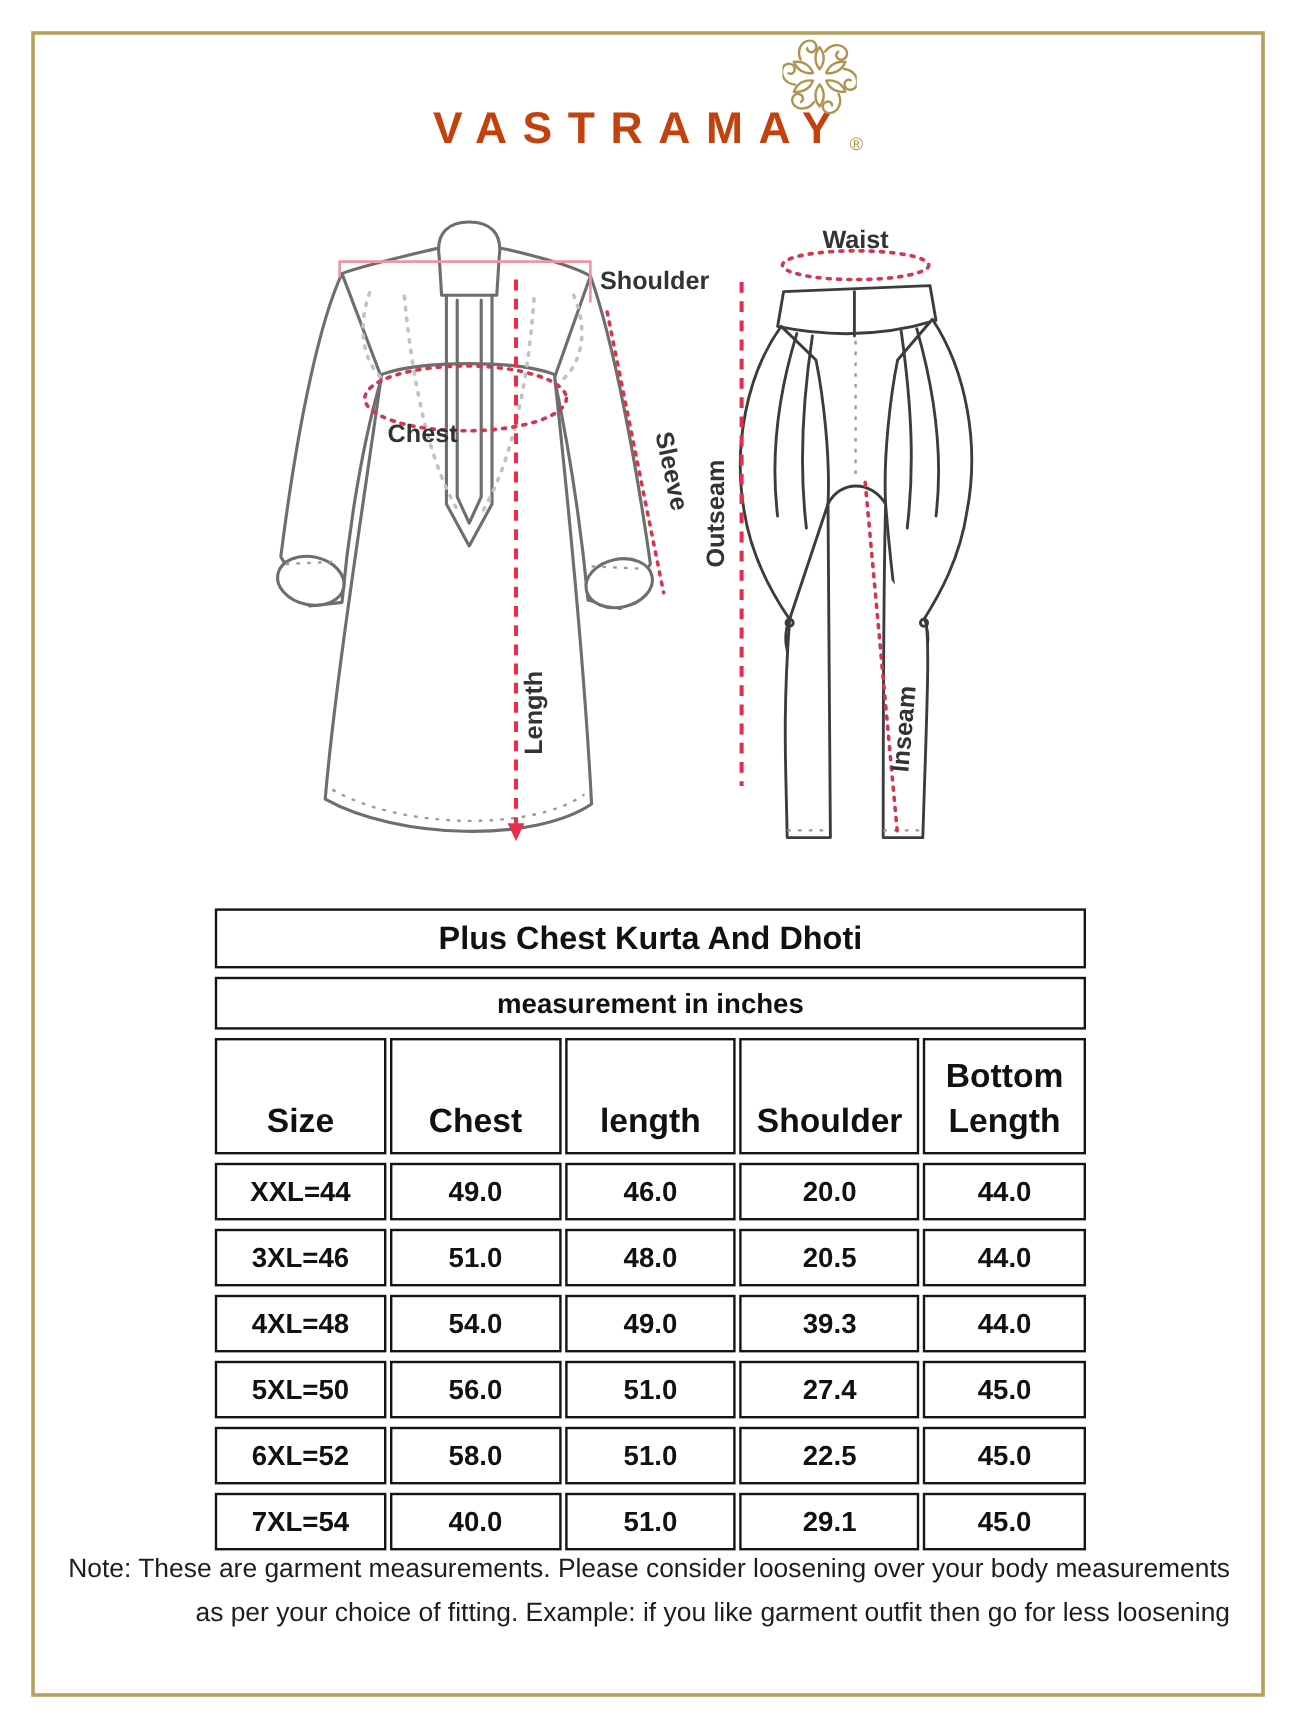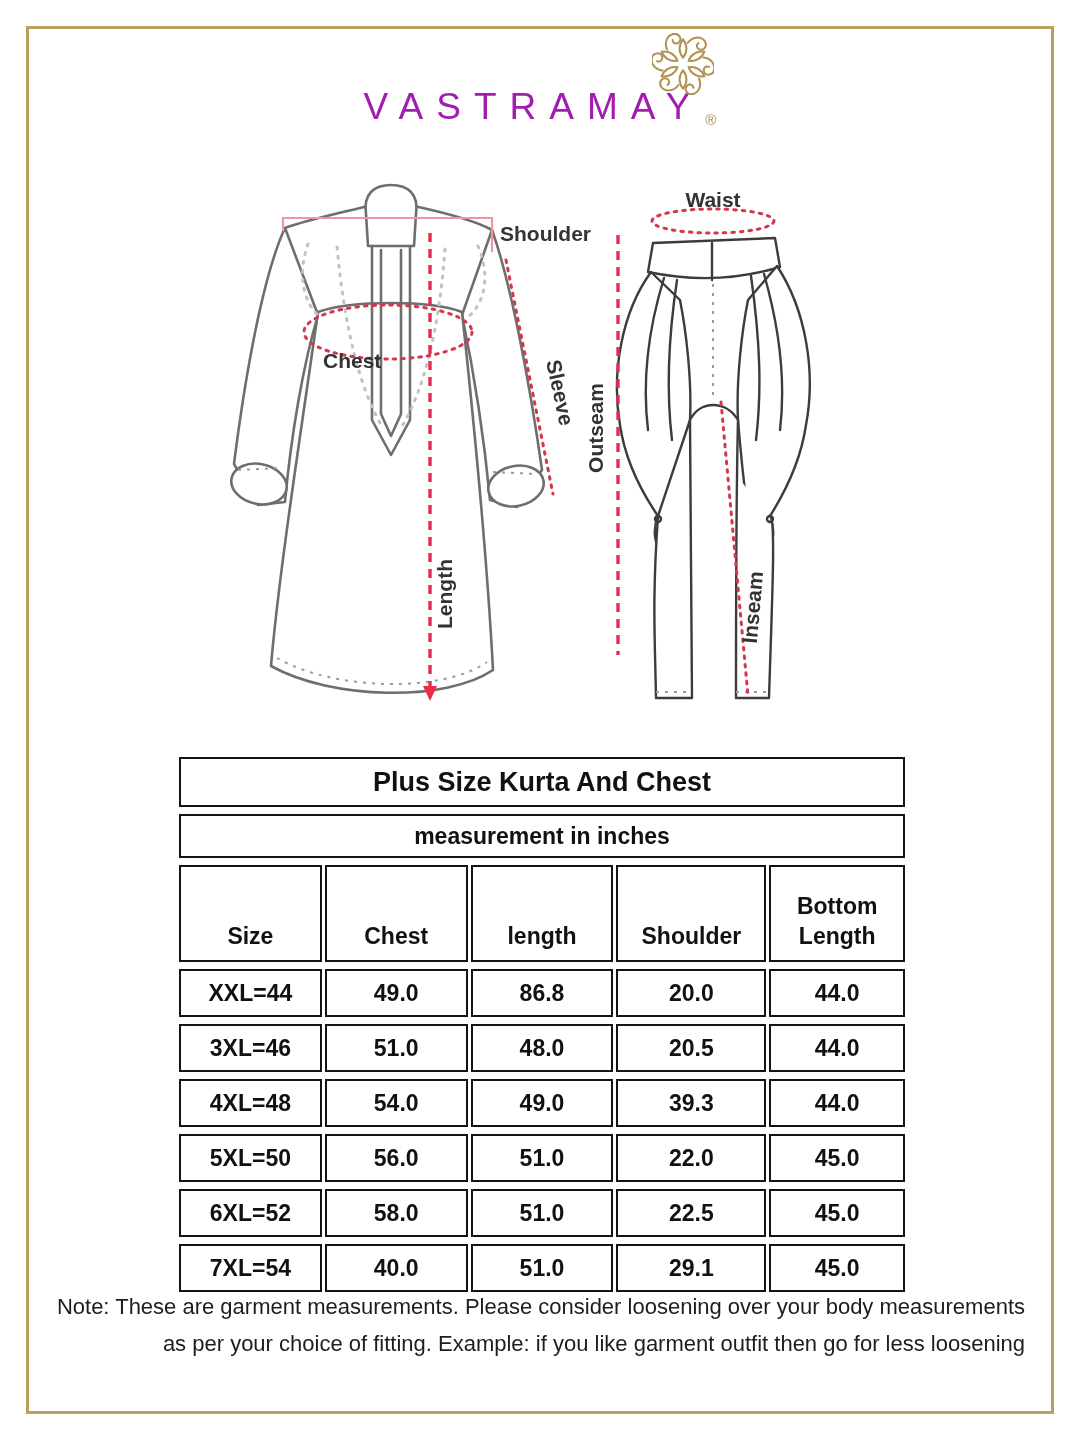--- a/index.html
+++ b/index.html
@@ -3,21 +3,21 @@
 <meta charset="utf-8">
 <style>
   html,body{margin:0;padding:0;background:#fff;}
   .canvas{position:relative;width:1080px;height:1440px;background:#ffffff;overflow:hidden;
           font-family:"Liberation Sans",sans-serif;}
   .gold-frame{position:absolute;left:26px;top:26px;right:26px;bottom:26px;
               border:3px solid #b5a15c;pointer-events:none;}
 
   
   .logo-wrap{position:absolute;left:0;top:86px;width:1080px;text-align:center;}
-  .brand-name{font-size:37px;letter-spacing:13px;color:#a21caf;font-weight:400;}
+  .brand-name{font-size:37px;letter-spacing:13px;color:#c2410c;font-weight:700;}
   .reg-mark{font-size:15px;color:#a8914f;vertical-align:-6px;margin-left:2px;}
   .emblem{position:absolute;left:652px;top:33px;}
 
   
   .diagram-svg{position:absolute;left:200px;top:172px;}
   .outline-k{stroke:#6e6e6e;stroke-width:2.6;fill:none;stroke-linecap:round;stroke-linejoin:round;}
   .outline-kf{stroke:#6e6e6e;stroke-width:2.6;fill:#ffffff;stroke-linecap:round;stroke-linejoin:round;}
   .outline-d{stroke:#3c3c3c;stroke-width:2.4;fill:none;stroke-linecap:round;stroke-linejoin:round;}
   .outline-df{stroke:#3c3c3c;stroke-width:2.4;fill:#ffffff;stroke-linecap:round;stroke-linejoin:round;}
   .seam-dot{stroke:#c2c2c2;stroke-width:3;fill:none;stroke-dasharray:2 7;stroke-linecap:round;}
@@ -27,21 +27,21 @@
   .pink-line{stroke:#f095a2;stroke-width:2.2;fill:none;}
   .diag-label{font-family:"Liberation Sans",sans-serif;font-size:21px;font-weight:600;fill:#333;}
 
   
   .size-table{position:absolute;left:176px;top:750px;width:732px;
               border-collapse:separate;border-spacing:3px 7px;}
   .size-table td,.size-table th{border:2.5px solid #141414;background:#fff;color:#111;
               text-align:center;font-family:"Liberation Sans",sans-serif;}
   .t-title{height:44px;font-size:27px;font-weight:700;}
   .t-sub{height:38px;font-size:23px;font-weight:700;}
-  .t-head{height:84px;font-size:23px;font-weight:700;vertical-align:bottom;padding-bottom:8px;line-height:1.3;}
+  .t-head{height:84px;font-size:28px;font-weight:700;vertical-align:bottom;padding-bottom:8px;line-height:1.3;}
   .t-cell{height:42px;font-size:23px;font-weight:700;margin-left:23px;}
 
   
   .note{position:absolute;left:55px;right:55px;top:1288px;text-align:right;
         font-size:22px;color:#1d1d1d;line-height:37px;}
 </style>
 </head>
 <body>
 
 <div class="canvas">
@@ -137,36 +137,36 @@
   <table class="size-table">
     <colgroup>
         <col style="width:20%">
         <col style="width:20%">
         <col style="width:20%">
         <col style="width:21%">
         <col style="width:19%">
       </colgroup>
     <tbody>
         <tr>
-          <td class="t-title" colspan="5">Plus Size Kurta And Chest</td>
+          <td class="t-title" colspan="5">Plus Chest Kurta And Dhoti</td>
         </tr>
     <tr>
           <td class="t-sub" colspan="5">measurement in inches</td>
         </tr>
     <tr>
       <th class="t-head">Size</th>
       <th class="t-head">Chest</th>
       <th class="t-head">length</th>
       <th class="t-head">Shoulder</th>
       <th class="t-head">Bottom Length</th>
     </tr>
     <tr>
       <td class="t-cell">XXL=44</td>
       <td class="t-cell">49.0</td>
-      <td class="t-cell">86.8</td>
+      <td class="t-cell">46.0</td>
       <td class="t-cell">20.0</td>
       <td class="t-cell">44.0</td>
     </tr>
     <tr>
       <td class="t-cell">3XL=46</td>
       <td class="t-cell">51.0</td>
       <td class="t-cell">48.0</td>
       <td class="t-cell">20.5</td>
       <td class="t-cell">44.0</td>
     </tr>
@@ -174,21 +174,21 @@
       <td class="t-cell">4XL=48</td>
       <td class="t-cell">54.0</td>
       <td class="t-cell">49.0</td>
       <td class="t-cell">39.3</td>
       <td class="t-cell">44.0</td>
     </tr>
     <tr>
       <td class="t-cell">5XL=50</td>
       <td class="t-cell">56.0</td>
       <td class="t-cell">51.0</td>
-      <td class="t-cell">22.0</td>
+      <td class="t-cell">27.4</td>
       <td class="t-cell">45.0</td>
     </tr>
     <tr>
       <td class="t-cell">6XL=52</td>
       <td class="t-cell">58.0</td>
       <td class="t-cell">51.0</td>
       <td class="t-cell">22.5</td>
       <td class="t-cell">45.0</td>
     </tr>
     <tr>

